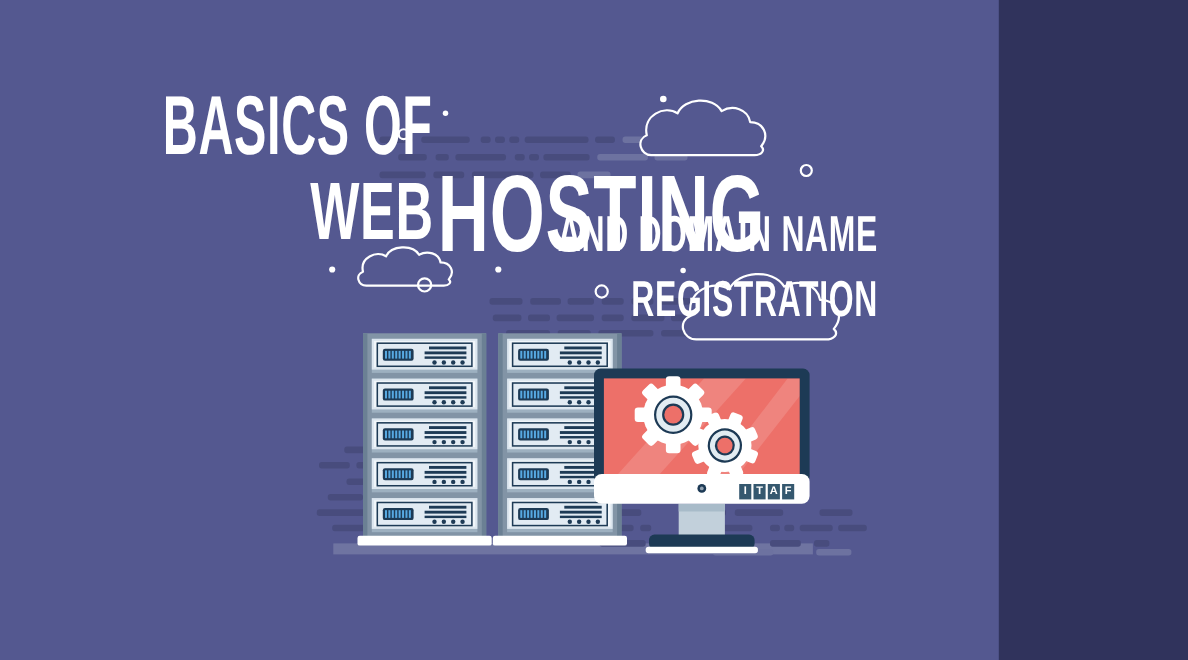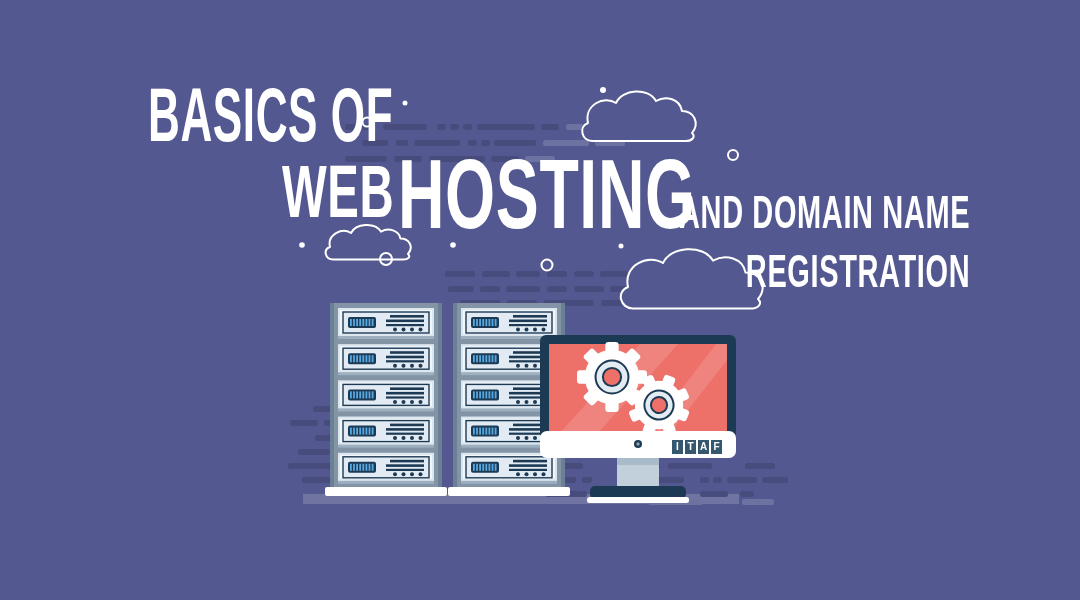--- a/index.html
+++ b/index.html
@@ -1,17 +1,17 @@
 <!DOCTYPE html>
 <html><head>
 <meta charset="utf-8">
 <style>
   html,body{margin:0;padding:0;background:#30335c;}
   .stage{
-    position:relative;width:1080px;height:600px;overflow:hidden;
+    position:relative;width:908px;height:600px;overflow:hidden;
     font-family:"Liberation Sans",sans-serif;background:#545890;
   }
   .stage svg{position:absolute;left:0;top:0;}
   .txt{
     position:absolute;color:#ffffff;font-weight:bold;white-space:nowrap;
     font-family:"Liberation Sans",sans-serif;letter-spacing:1px;
   }
   .t-line1{left:148px;top:77px;font-size:76px;line-height:76px;transform:scaleX(.58);transform-origin:0 0;}
   .t-web{left:282px;top:155px;font-size:74px;line-height:74px;transform:scaleX(.64);transform-origin:0 0;}
   .t-hosting{left:398px;top:144px;font-size:99px;line-height:99px;transform:scaleX(.65);transform-origin:0 0;}

